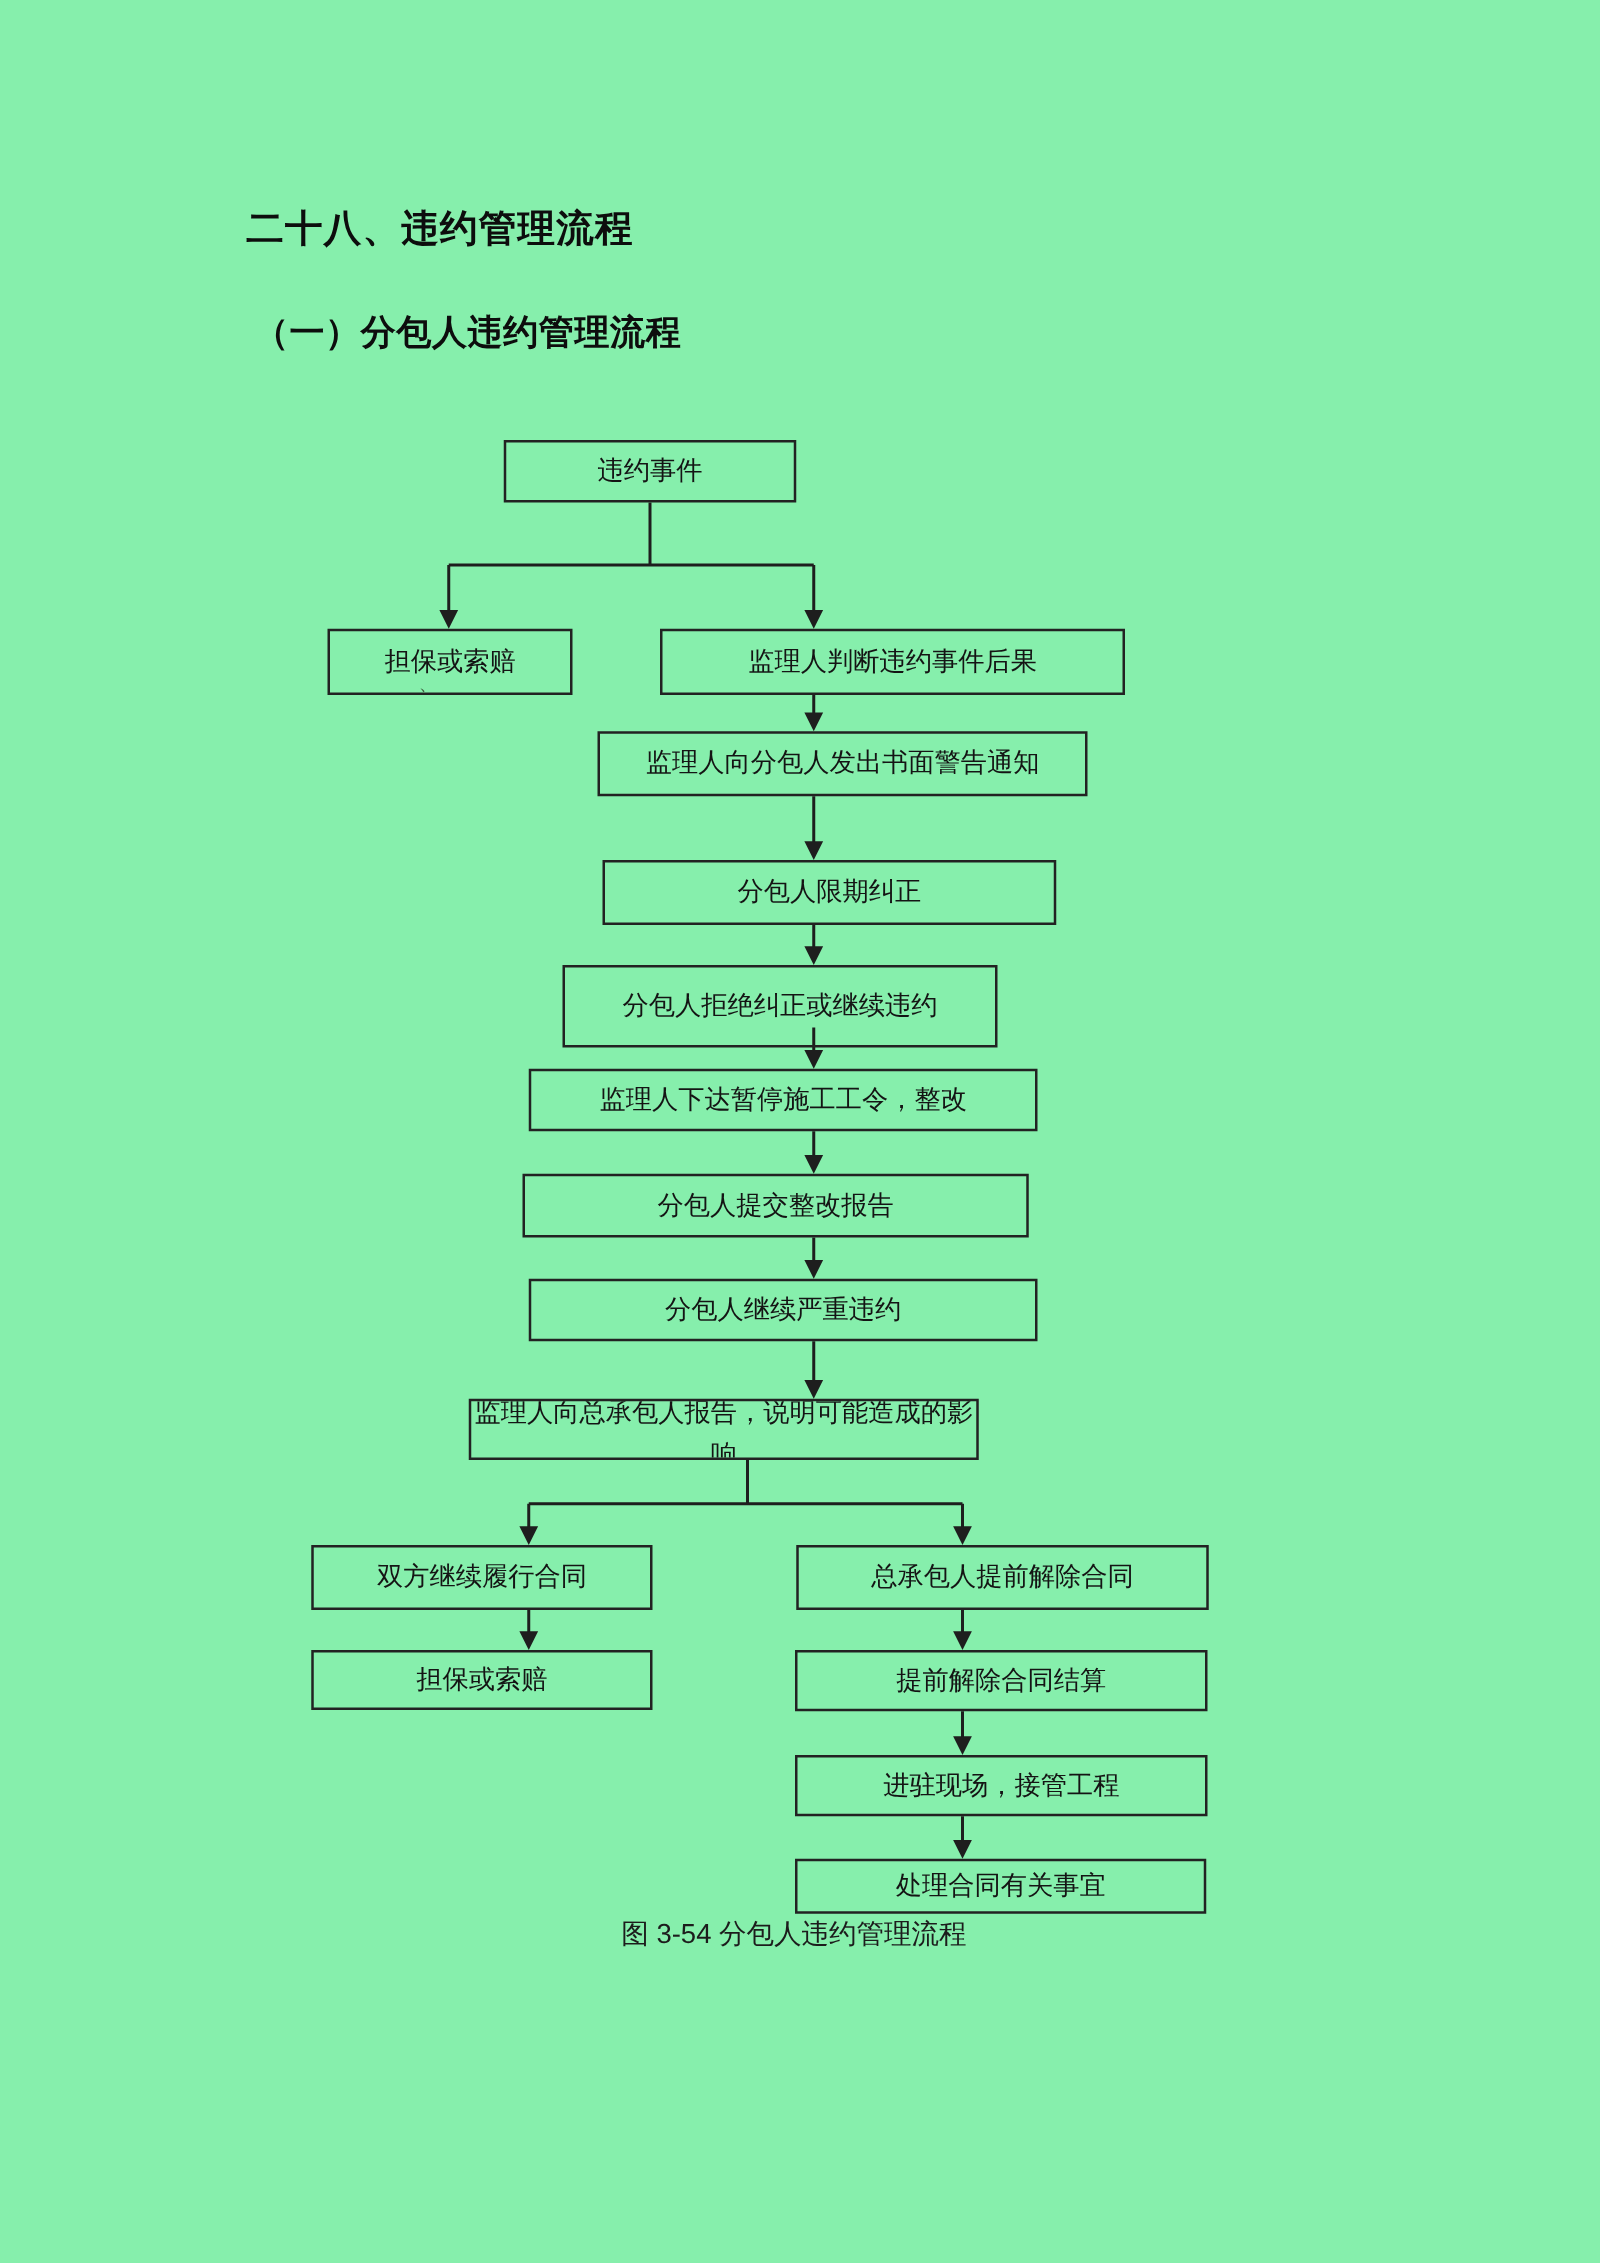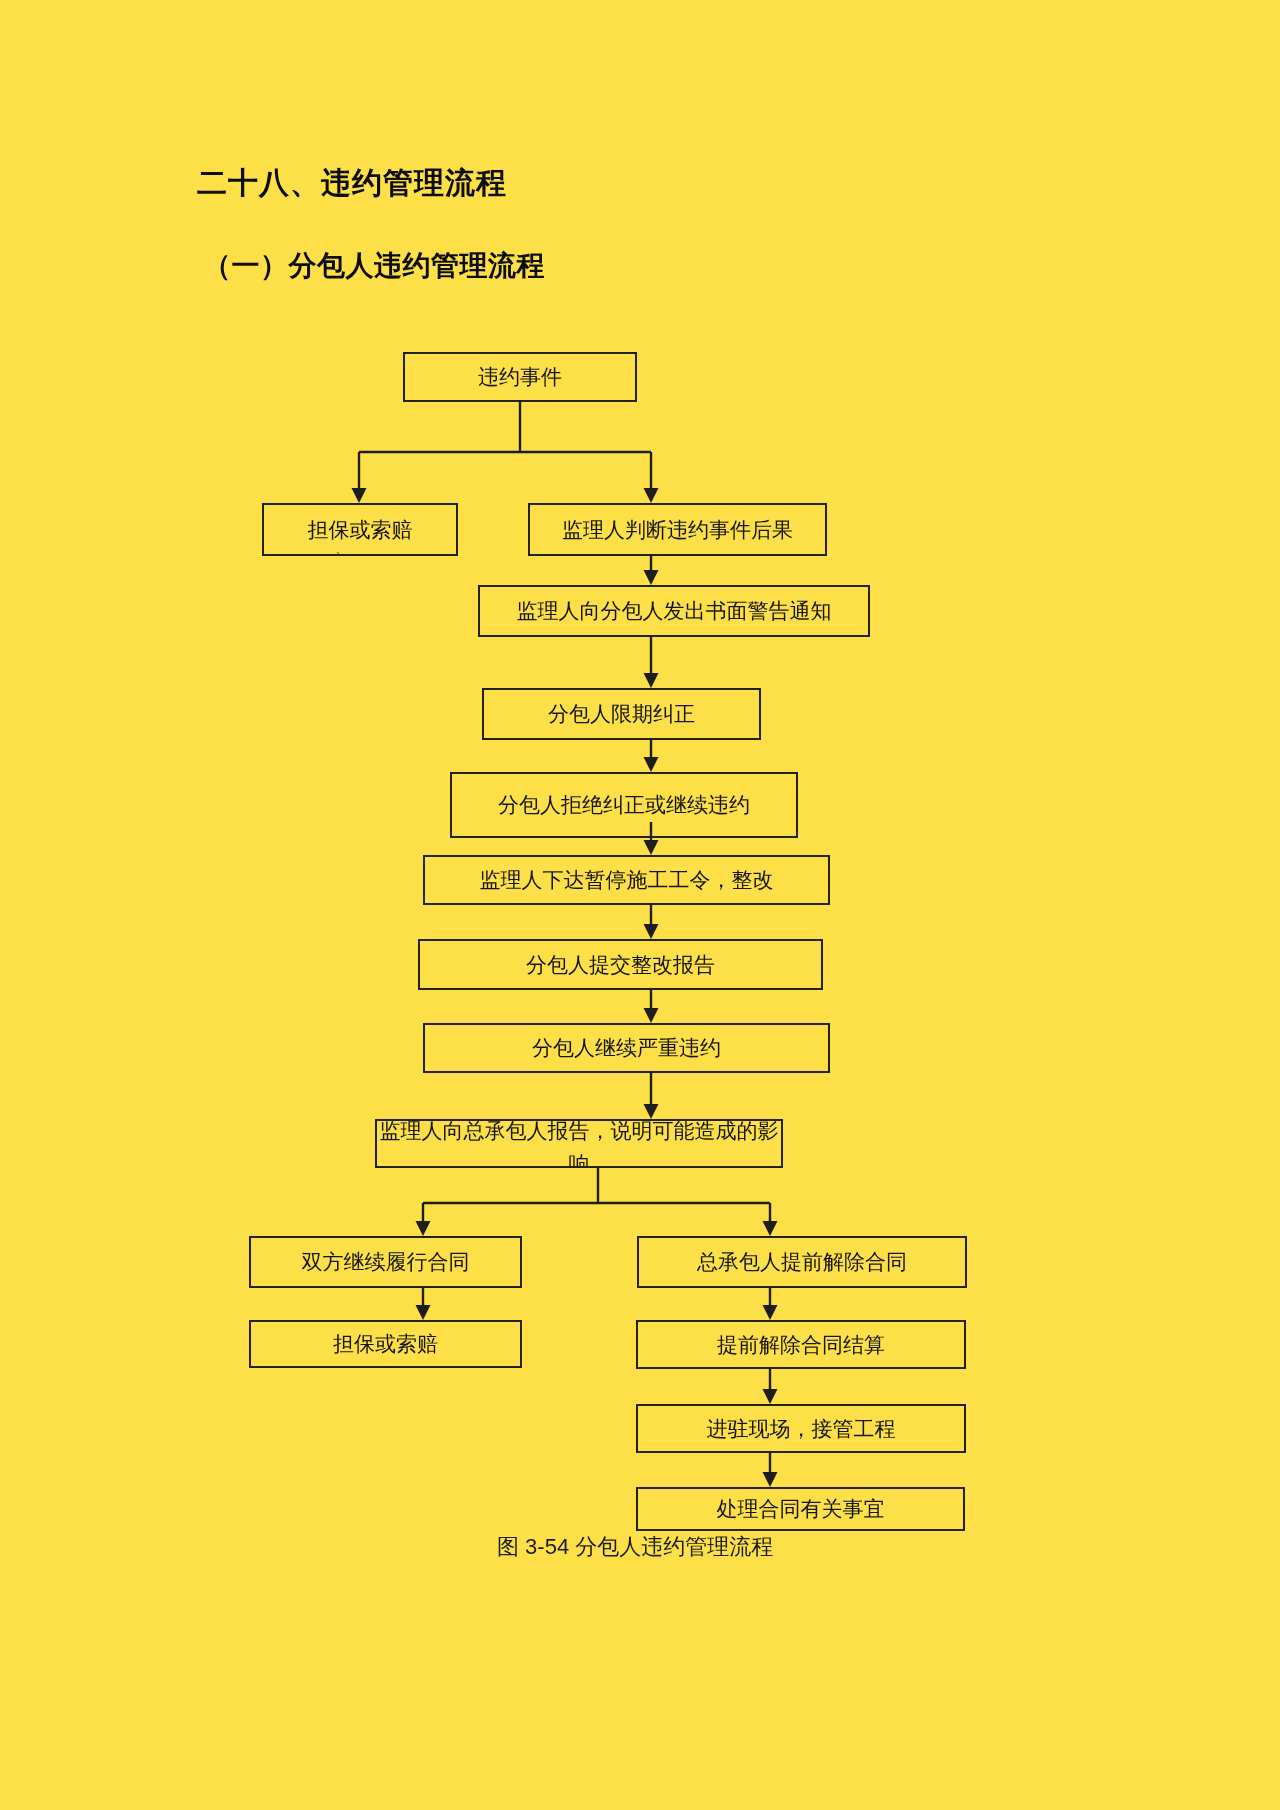--- a/index.html
+++ b/index.html
@@ -1,20 +1,20 @@
 <!DOCTYPE html>
 <html><head>
 <meta charset="utf-8">
 <style>
   html,body{margin:0;padding:0;background:#e8e8e8;}
   #page{
     position:relative;
     width:1280px;height:1810px;
     margin:0 auto;
-    background:#fde047;
+    background:#86efac;
     font-family:"Liberation Sans","DejaVu Sans",sans-serif;
     color:#111111;
     overflow:hidden;
   }
   .doc-title{
     position:absolute;left:197px;top:163px;
     font-size:30px;font-weight:700;letter-spacing:1px;
     white-space:nowrap;color:#0d0d0d;
   }
   .doc-subtitle{
@@ -98,27 +98,27 @@
         <polygon points="762.5,1389 777.5,1389 770,1404" fill="#1e1e1e"></polygon>
         <polygon points="762.5,1472 777.5,1472 770,1487" fill="#1e1e1e"></polygon>
       </svg>
       <div class="node" style="left: 403px; top: 352px; width: 234px; height: 50px;">
         <span class="lbl">违约事件</span>
       </div>
       <div class="node" style="left: 262px; top: 503px; width: 196px; height: 53px;">
         <span class="lbl">担保或索赔</span>
         <span class="sub">、</span>
       </div>
-      <div class="node" style="left: 528px; top: 503px; width: 299px; height: 53px;">
+      <div class="node" style="left: 528px; top: 503px; width: 372px; height: 53px;">
         <span class="lbl">监理人判断违约事件后果</span>
       </div>
       <div class="node" style="left: 478px; top: 585px; width: 392px; height: 52px;">
         <span class="lbl">监理人向分包人发出书面警告通知</span>
       </div>
-      <div class="node" style="left: 482px; top: 688px; width: 279px; height: 52px; text-align: center;">
+      <div class="node" style="left: 482px; top: 688px; width: 363px; height: 52px; text-align: center;">
         <span class="lbl">分包人限期纠正</span>
       </div>
       <div class="node" style="left: 450px; top: 772px; width: 348px; height: 66px;">
         <span class="lbl">分包人拒绝纠正或继续违约</span>
       </div>
       <div class="node" style="left: 423px; top: 855px; width: 407px; height: 50px;">
         <span class="lbl">监理人下达暂停施工工令，整改</span>
       </div>
       <div class="node" style="left: 423px; top: 1023px; width: 407px; height: 50px;">
         <span class="lbl">分包人继续严重违约</span>

